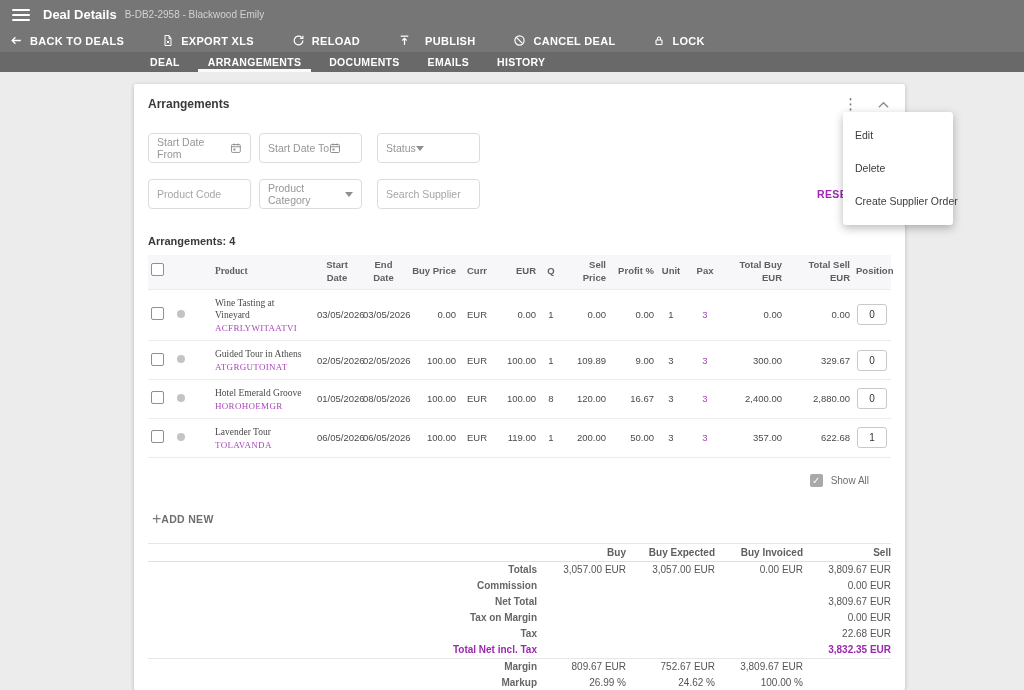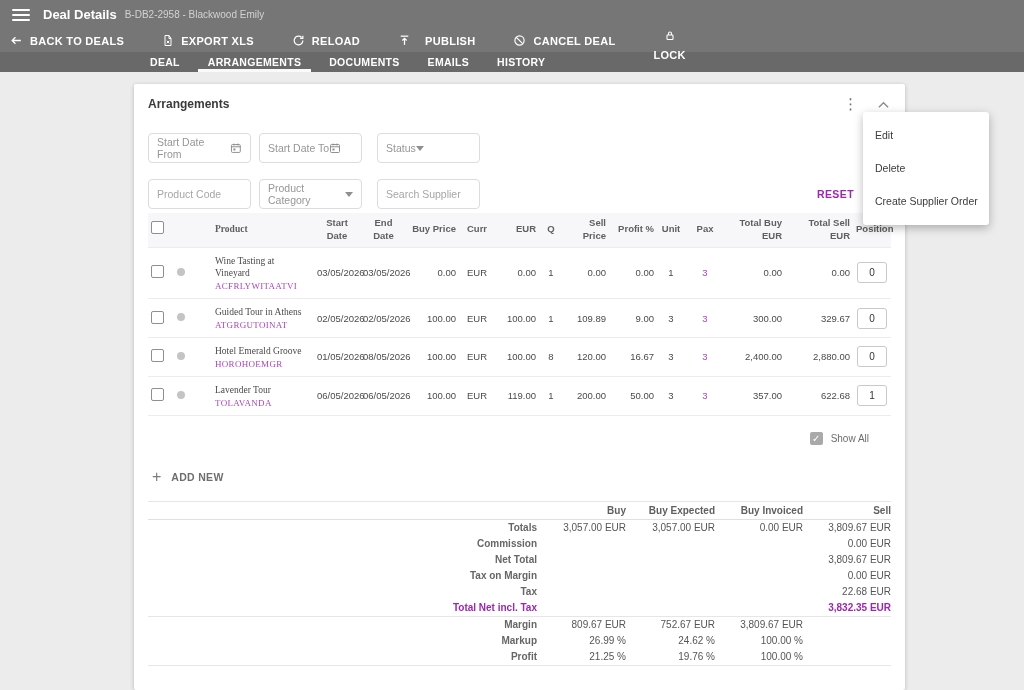--- a/index.html
+++ b/index.html
@@ -27,21 +27,21 @@
           box-shadow:0 1px 4px rgba(0,0,0,.22); border-radius:2px; }
 
   .card-header { display:flex; align-items:center; padding:11px 14px 6px; }
   .card-title { font-size:12px; font-weight:bold; color:#3a3a3a; }
   .card-header-actions { margin-left:auto; display:flex; align-items:center; gap:14px; }
   .kebab { color:#6e6e6e; font-size:15px; line-height:14px; letter-spacing:0; cursor:pointer; padding:0 4px; }
   .kebab::before { content:"\22EE"; }
   .collapse { cursor:pointer; padding:0 2px; }
 
   
-  .menu { position:absolute; left:729px; top:28px; width:126px; background:#fff; border-radius:3px;
+  .menu { position:absolute; left:709px; top:28px; width:110px; background:#fff; border-radius:3px;
           box-shadow:0 3px 10px rgba(0,0,0,.28); padding:7px 0; z-index:50; }
   .menu-item { height:33px; line-height:33px; padding:0 12px; font-size:10.5px; color:#3c3c3c; cursor:pointer; white-space:nowrap; }
 
   
   .filters { padding:14px 14px 0; }
   .filter-row { display:flex; align-items:center; gap:8px; margin-bottom:16px; }
   .fbox { width:103px; height:30px; border:1px solid #dcdcdc; border-radius:4px; display:flex; align-items:center;
           padding:0 8px; color:#969696; font-size:10.5px; cursor:pointer; background:#fff; }
   .fbox input { border:none; outline:none; width:100%; font-size:10.5px; color:#444; font-family:inherit; }
   .fbox input::placeholder { color:#a6a6a6; }
@@ -64,21 +64,21 @@
   .dot { display:inline-block; width:8px; height:8px; border-radius:50%; background:#c4c4c4; }
   .pos-input { width:30px; height:21px; border:1px solid #c9c9c9; border-radius:3px; text-align:center;
                font-size:10px; color:#333; font-family:inherit; outline:none; }
 
   .showall-row { display:flex; justify-content:flex-end; align-items:center; gap:8px; padding:16px 36px 0 0; }
   .cbx-checked { width:13px; height:13px; border-radius:2px; background:#a9a9a9; color:#fff; font-size:10px;
                  line-height:13px; text-align:center; cursor:pointer; }
   .cbx-checked::before { content:"\2713"; }
   .showall-label { font-size:10px; color:#6e6e6e; }
 
-  .addnew { display:flex; align-items:center; gap:10px; padding:26px 14px 14px 18px; cursor:pointer; width:130px; }
+  .addnew { display:flex; align-items:center; padding:26px 14px 14px 18px; cursor:pointer; width:130px; }
   .plus { color:#7b7b7b; font-size:16px; font-weight:normal; line-height:12px; }
   .plus::before { content:"+"; }
   .addnew-label { font-size:10.5px; font-weight:bold; color:#6e6e6e; letter-spacing:.3px; }
 
   
   table.tot { width:743px; margin:4px 14px 0; border-collapse:collapse; table-layout:fixed; }
   table.tot td { font-size:10px; padding:2.5px 0; text-align:right; color:#555; }
   table.tot td.lbl { font-weight:bold; color:#666; padding-right:0; }
   table.tot tr.hdr td { font-weight:bold; color:#5f5f5f; border-top:1px solid #e6e6e6; border-bottom:1px solid #e0e0e0; padding:3px 0; }
   table.tot tr.hl td { color:#9c27b0; font-weight:bold; }
@@ -128,21 +128,21 @@
       </svg>
     <span>PUBLISH</span>
   </div>
   <div class="tb-item" style="margin-left:10px;">
     <svg width="13" height="13" viewBox="0 0 24 24" fill="none" stroke="#fff" stroke-width="2.2">
         <circle cx="12" cy="12" r="8.5"></circle>
         <path d="M6.2 6.2l11.6 11.6"></path>
       </svg>
     <span>CANCEL DEAL</span>
   </div>
-  <div class="tb-item" style="margin-left:10px;flex-direction:column;">
+  <div class="tb-item" style="margin-left:10px;">
     <svg width="12" height="13" viewBox="0 0 24 24" fill="none" stroke="#fff" stroke-width="2.2">
         <rect x="6" y="11" width="12" height="9" rx="1.5"></rect>
         <path d="M9 11V8a3 3 0 0 1 6 0v3"></path>
       </svg>
     <span>LOCK</span>
   </div>
 </div>
 
 <div class="tabsbar">
   <div class="tab">DEAL</div>
@@ -211,20 +211,21 @@
         <span class="reset">RESET</span>
         <span class="search-btn">
           <svg width="15" height="15" viewBox="0 0 24 24" fill="none" stroke="#757575" stroke-width="2">
               <circle cx="10.5" cy="10.5" r="6.5"></circle>
               <path d="M15.7 15.7L21 21"></path>
             </svg>
         </span>
       </div>
     </div>
 
+    <div class="list-title">Arrangements: 4</div>
 
     <table class="grid">
       <colgroup>
         <col style="width:26px">
           <col style="width:38px">
           <col style="width:102px">
           <col style="width:46px">
         <col style="width:47px">
           <col style="width:52px">
           <col style="width:36px">

